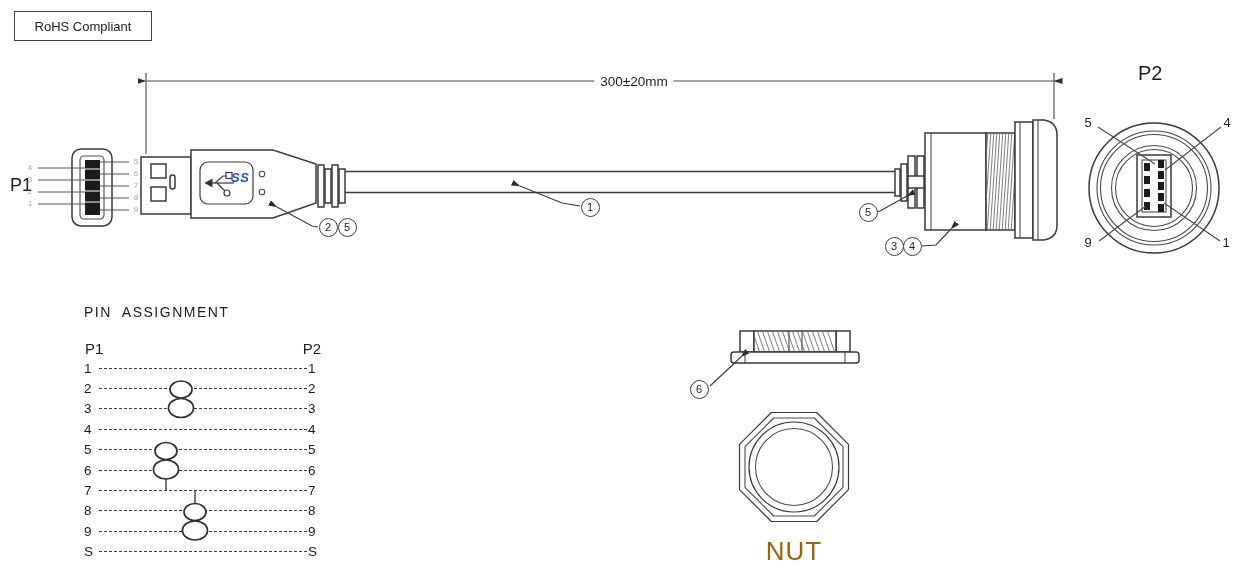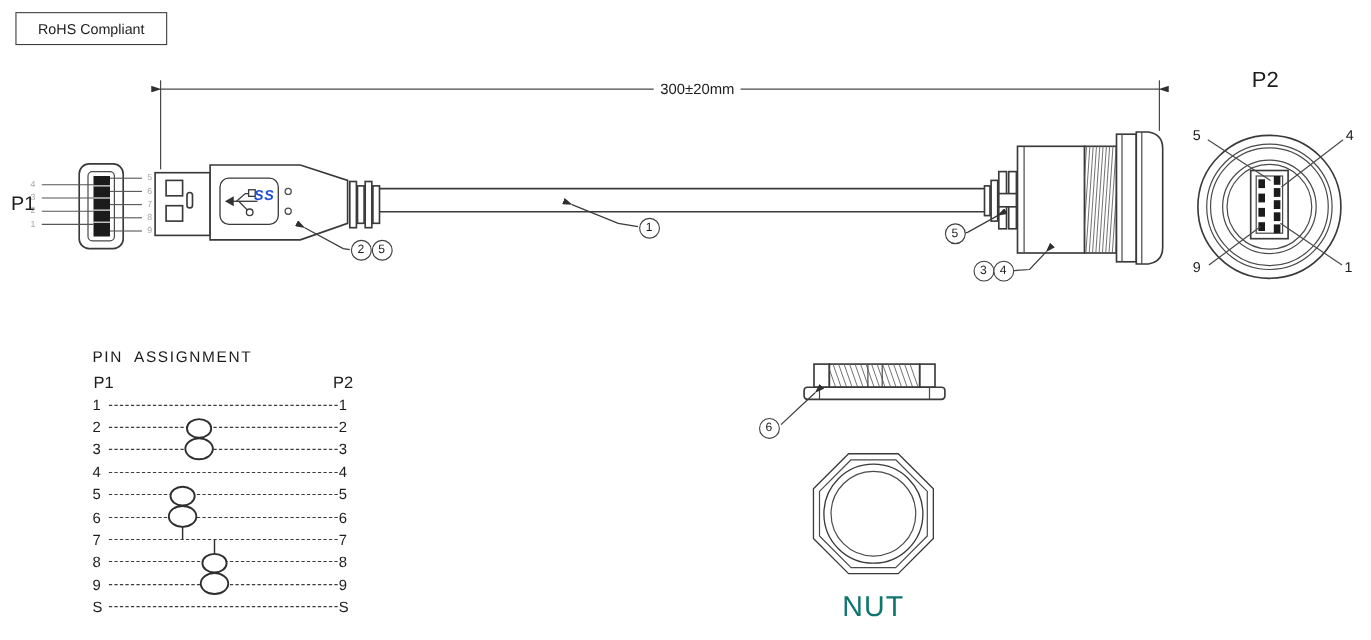--- a/index.html
+++ b/index.html
@@ -17,29 +17,29 @@
   .dimlabel{left:590px;top:81px;transform:translate(-50%,-50%);background:#fff;
             padding:0 6px;font-size:13.5px;white-space:nowrap;margin-left:44px;}
   .conn-label{font-size:18px;}
   .p2title{font-size:20px;}
   .tiny{font-size:8px;line-height:9px;color:#a8a8a8;width:12px;text-align:center;}
   .sslogo{font-size:13px;font-style:italic;font-weight:bold;color:#1d4ed8;letter-spacing:.5px;}
   .callout{width:19px;height:19px;border:1.4px solid #3f3f3f;border-radius:50%;background:#fff;
            display:flex;align-items:center;justify-content:center;font-size:11px;box-sizing:border-box;}
   .cornerpin{font-size:13px;width:12px;text-align:center;}
   .pintable{left:80px;top:304px;width:242px;}
-  .pt-title{position:absolute;left:4px;top:12px;font-size:14px;letter-spacing:1.5px;white-space:pre;}
+  .pt-title{position:absolute;left:4px;top:0;font-size:14px;letter-spacing:1.5px;white-space:pre;}
   .pt-head{position:absolute;left:0;top:36px;width:242px;display:flex;justify-content:space-between;
            padding:0 1px 0 5px;box-sizing:border-box;font-size:15px;}
   .pt-rows{position:absolute;left:0;top:54px;width:242px;}
   .pt-row{display:flex;align-items:center;height:20.4px;font-size:13.5px;}
   .pt-row .num{width:14px;flex:none;}
   .pt-row .numl{padding-left:4px;}
   .pt-row .dash{flex:1;border-top:1.6px dashed #3c3c3c;margin:0 1px;height:0;}
-  .nutlabel{left:794px;top:536px;transform:translateX(-50%);font-size:26px;letter-spacing:1px;color:#0f766e;}
+  .nutlabel{left:794px;top:536px;transform:translateX(-50%);font-size:26px;letter-spacing:1px;color:#a16207;}
 </style>
 </head>
 <body>
 
 <div class="canvas">
 
   <svg width="1246" height="582" viewBox="0 0 1246 582">
     <defs>
       <marker id="arw" viewBox="0 0 9 6" refX="0.5" refY="3" markerWidth="9" markerHeight="6" markerUnits="userSpaceOnUse" orient="auto-start-reverse">
         <path d="M0,3 L9,0 L9,6 z" fill="#2f2f2f"></path>

